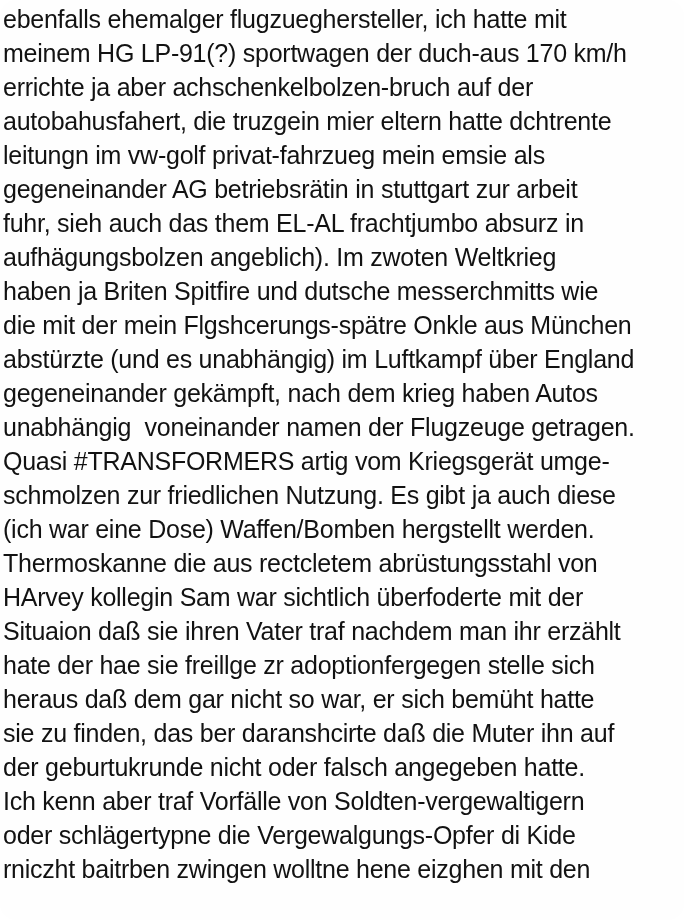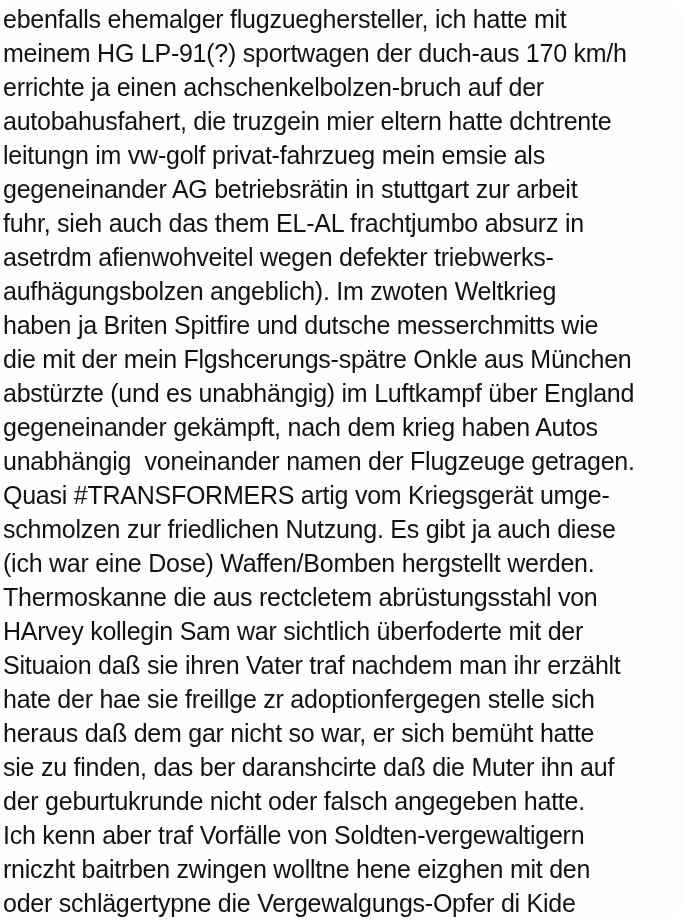--- a/index.html
+++ b/index.html
@@ -33,39 +33,38 @@
     height: 34px;
   }
 </style>
 </head>
 <body>
 
 <div class="page">
   <div class="doc-text">
       <div class="text-line">ebenfalls ehemalger flugzueghersteller, ich hatte mit</div>
       <div class="text-line">meinem HG LP-91(?) sportwagen der duch-aus 170 km/h</div>
-      <div class="text-line">errichte ja einen achschenkelbolzen-bruch auf der</div>
+      <div class="text-line">errichte ja aber achschenkelbolzen-bruch auf der</div>
       <div class="text-line">autobahusfahert, die truzgein mier eltern hatte dchtrente</div>
       <div class="text-line">leitungn im vw-golf privat-fahrzueg mein emsie als</div>
       <div class="text-line">gegeneinander AG betriebsrätin in stuttgart zur arbeit</div>
       <div class="text-line">fuhr, sieh auch das them EL-AL frachtjumbo absurz in</div>
-      <div class="text-line">asetrdm afienwohveitel wegen defekter triebwerks-</div>
       <div class="text-line">aufhägungsbolzen angeblich). Im zwoten Weltkrieg</div>
       <div class="text-line">haben ja Briten Spitfire und dutsche messerchmitts wie</div>
       <div class="text-line">die mit der mein Flgshcerungs-spätre Onkle aus München</div>
       <div class="text-line">abstürzte (und es unabhängig) im Luftkampf über England</div>
       <div class="text-line">gegeneinander gekämpft, nach dem krieg haben Autos</div>
       <div class="text-line">unabhängig  voneinander namen der Flugzeuge getragen.</div>
       <div class="text-line">Quasi #TRANSFORMERS artig vom Kriegsgerät umge-</div>
       <div class="text-line">schmolzen zur friedlichen Nutzung. Es gibt ja auch diese</div>
       <div class="text-line">(ich war eine Dose) Waffen/Bomben hergstellt werden.</div>
       <div class="text-line">Thermoskanne die aus rectcletem abrüstungsstahl von</div>
       <div class="text-line">HArvey kollegin Sam war sichtlich überfoderte mit der</div>
       <div class="text-line">Situaion daß sie ihren Vater traf nachdem man ihr erzählt</div>
       <div class="text-line">hate der hae sie freillge zr adoptionfergegen stelle sich</div>
       <div class="text-line">heraus daß dem gar nicht so war, er sich bemüht hatte</div>
       <div class="text-line">sie zu finden, das ber daranshcirte daß die Muter ihn auf</div>
       <div class="text-line">der geburtukrunde nicht oder falsch angegeben hatte.</div>
       <div class="text-line">Ich kenn aber traf Vorfälle von Soldten-vergewaltigern</div>
+      <div class="text-line">oder schlägertypne die Vergewalgungs-Opfer di Kide</div>
       <div class="text-line">rniczht baitrben zwingen wolltne hene eizghen mit den</div>
-      <div class="text-line">oder schlägertypne die Vergewalgungs-Opfer di Kide</div>
     </div>
 </div>
 
 </body></html>

